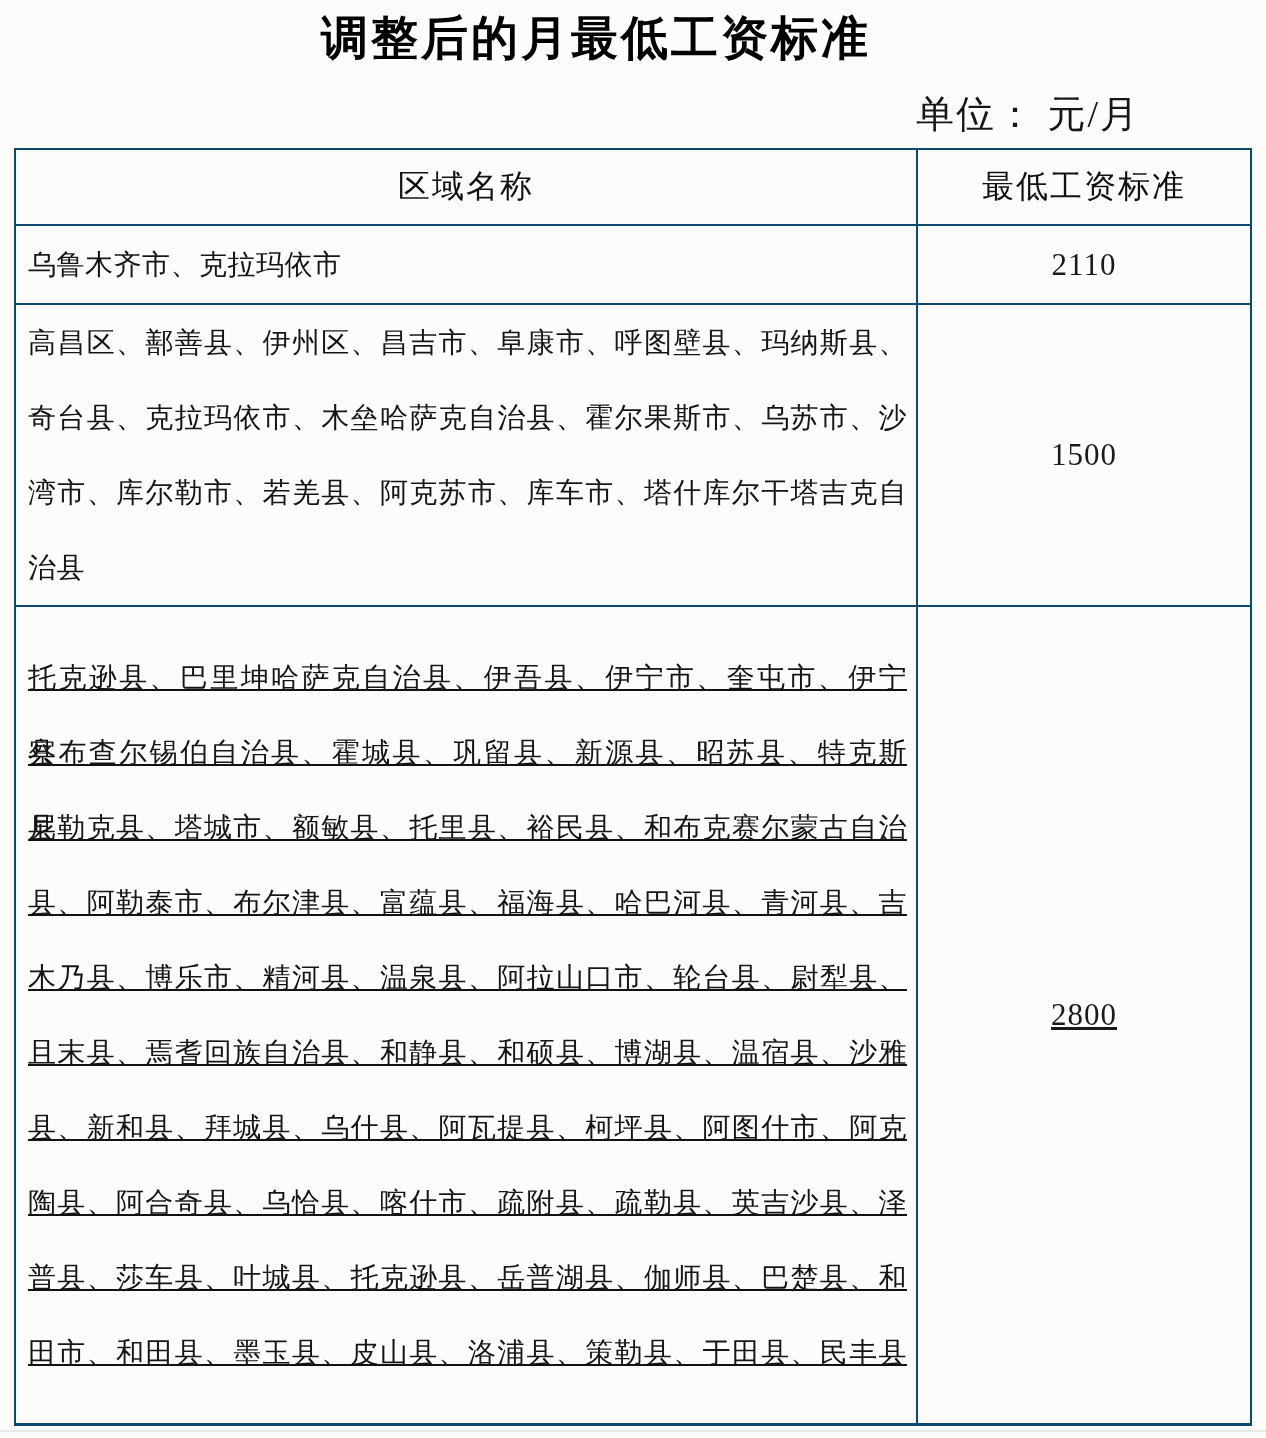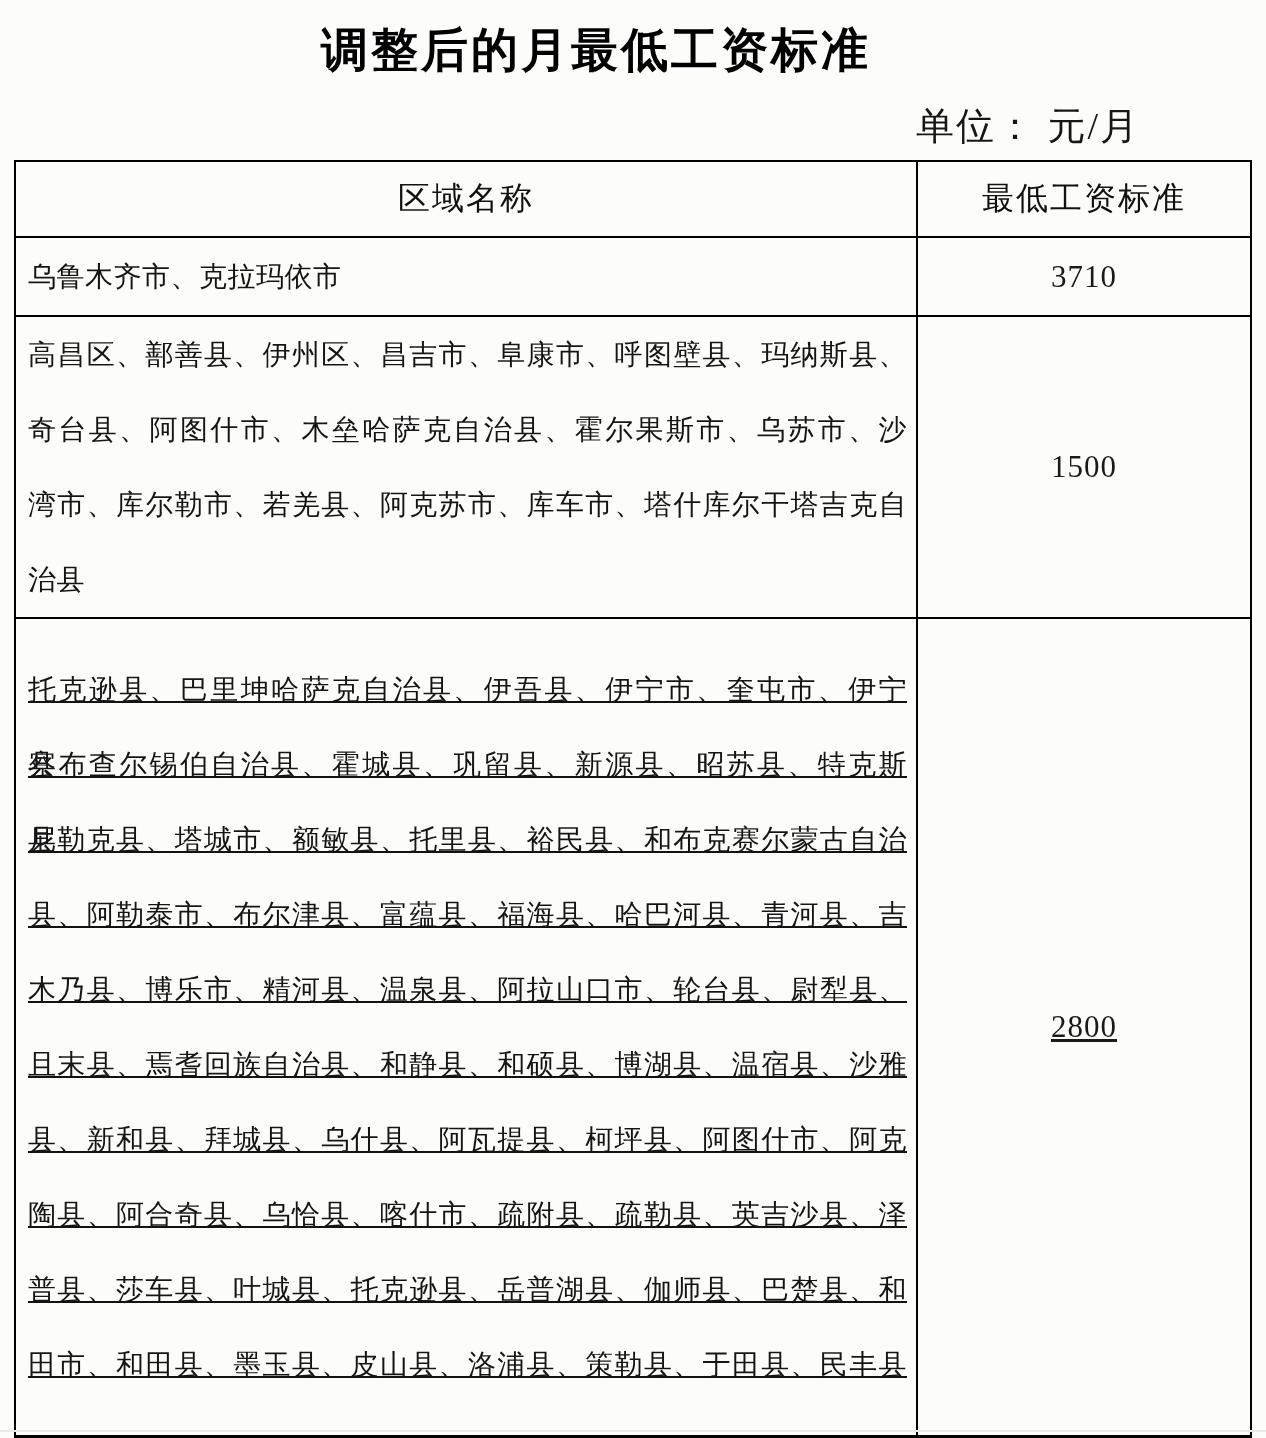--- a/index.html
+++ b/index.html
@@ -9,21 +9,21 @@
   body {
     position: relative;
     width: 1266px;
     height: 1438px;
     background: #fcfcfa;
     color: #121212;
     font-family: "Liberation Serif", "DejaVu Serif", serif;
     overflow: hidden;
   }
   .doc-title {
-    margin: 12px;
+    margin: 0;
     padding-top: 8px;
     padding-right: 74px;
     text-align: center;
     font-size: 47px;
     font-weight: bold;
     letter-spacing: 3px;
     line-height: 60px;
     color: #000;
   }
   .unit-line {
@@ -38,21 +38,21 @@
   table.wage-table {
     margin-left: 14px;
     margin-top: 14px;
     width: 1238px;
     border-collapse: collapse;
     table-layout: fixed;
     background: transparent;
   }
   .wage-table th,
   .wage-table td {
-    border: 2px solid #000000;
+    border: 2px solid #0c4a6e;
     padding: 0;
   }
   .wage-table tbody tr:last-child td {
     border-bottom-width: 3px;
     text-decoration: underline;
   }
   .wage-table thead tr {
     height: 76px;
   }
   .wage-table th {
@@ -115,26 +115,26 @@
     <tr>
       <th>区域名称</th>
       <th>最低工资标准</th>
     </tr>
   </thead>
   <tbody>
       <tr class="row-0">
         <td class="region-cell">
           <div class="region-line">乌鲁木齐市、克拉玛依市</div>
         </td>
-        <td class="wage-cell">3710</td>
+        <td class="wage-cell">2110</td>
       </tr>
       <tr class="row-1">
         <td class="region-cell">
           <div class="region-line full">高昌区、鄯善县、伊州区、昌吉市、阜康市、呼图壁县、玛纳斯县、</div>
-          <div class="region-line full">奇台县、阿图什市、木垒哈萨克自治县、霍尔果斯市、乌苏市、沙</div>
+          <div class="region-line full">奇台县、克拉玛依市、木垒哈萨克自治县、霍尔果斯市、乌苏市、沙</div>
           <div class="region-line full">湾市、库尔勒市、若羌县、阿克苏市、库车市、塔什库尔干塔吉克自</div>
           <div class="region-line">治县</div>
         </td>
         <td class="wage-cell">1500</td>
       </tr>
       <tr class="row-2">
         <td class="region-cell">
           <div class="region-line full">托克逊县、巴里坤哈萨克自治县、伊吾县、伊宁市、奎屯市、伊宁县、</div>
           <div class="region-line full">察布查尔锡伯自治县、霍城县、巩留县、新源县、昭苏县、特克斯县、</div>
           <div class="region-line full">尼勒克县、塔城市、额敏县、托里县、裕民县、和布克赛尔蒙古自治</div>

